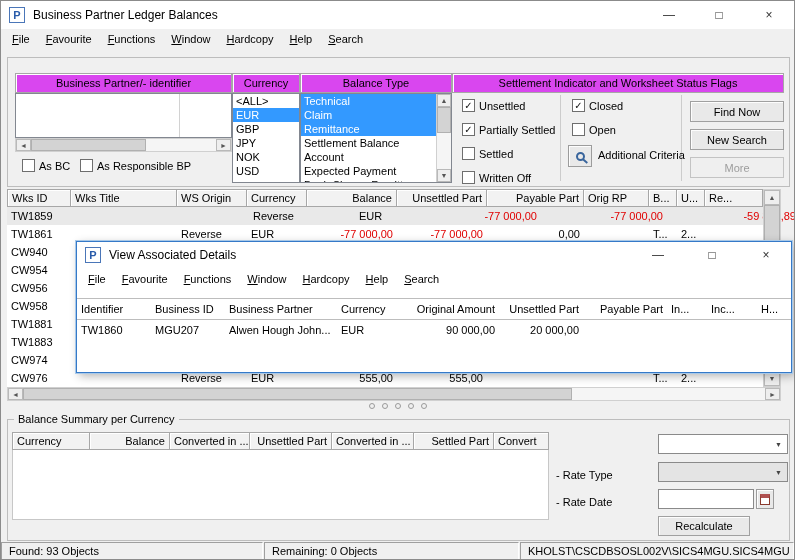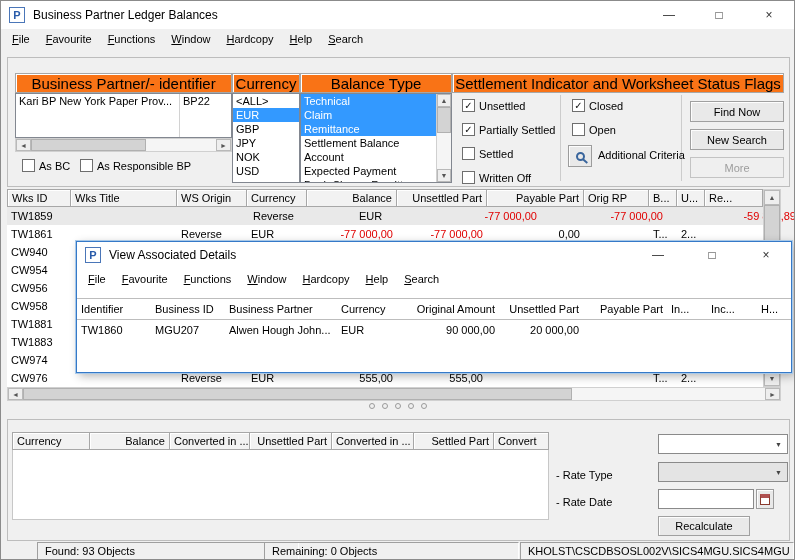--- a/index.html
+++ b/index.html
@@ -18,21 +18,21 @@
   #main-menubar { position:absolute; left:0; top:28px; right:0; height:20px; background:#f0f0f0; }
   .menu-item { display:inline-block; padding:2px 8px 3px; font-size:11px; }
   .menu-item::first-letter { text-decoration:underline; }
 
   
   .groupbox { position:absolute; border:1px solid #bdbdbd; }
   .legend { position:absolute; top:-7px; left:6px; background:#f0f0f0; padding:0 4px; font-size:11px; }
 
   #filters-group { left:6px; top:56px; width:783px; height:130px; }
 
-  .colhead { position:absolute; height:20px; background:#f97316; border:1px solid #a7a7a7; box-shadow:inset 1px 1px 0 #fff; display:flex; align-items:center; justify-content:center; overflow:hidden; white-space:nowrap; font-size:15px; }
+  .colhead { position:absolute; height:20px; background:#d946ef; border:1px solid #a7a7a7; box-shadow:inset 1px 1px 0 #fff; display:flex; align-items:center; justify-content:center; overflow:hidden; white-space:nowrap; font-size:11px; }
   #bp-header { left:7px; top:15px; width:217px; }
   #currency-header { left:224px; top:15px; width:68px; }
   #balance-type-header { left:292px; top:15px; width:152px; }
   #flags-header { left:444px; top:15px; width:332px; }
 
   #bp-list { position:absolute; left:7px; top:35px; width:217px; height:45px; background:#fff; border:1px solid #828790; }
   .bp-divider { position:absolute; left:163px; top:0; bottom:0; border-left:1px solid #d2d2d2; }
   .bp-row { display:flex; height:15px; line-height:15px; }
   .bp-name { width:163px; padding-left:3px; overflow:hidden; white-space:nowrap; }
   .bp-id { padding-left:4px; }
@@ -122,21 +122,21 @@
   #ex-combo { left:650px; top:14px; }
   #rt-combo { left:650px; top:42px; background:#e4e4e4; }
   .textbox { position:absolute; left:650px; top:69px; width:96px; height:20px; background:#fff; border:1px solid #8a8a8a; }
   #cal-btn { position:absolute; left:748px; top:69px; width:18px; height:20px; }
   .cal-icon { width:10px; height:11px; background:#fff; border:1px solid #8a3a2e; border-top:4px solid #b05050; }
   #recalculate { position:absolute; left:650px; top:96px; width:92px; height:20px; }
 
   
   #statusbar { position:absolute; left:0; right:0; top:541px; height:19px; background:#f0f0f0; }
   .status-sec { position:absolute; top:0; height:18px; line-height:16px; padding:0 7px; border:1px solid; border-color:#9f9f9f #fdfdfd #fdfdfd #9f9f9f; overflow:hidden; white-space:nowrap; }
-  #status-found { left:0; width:262px;margin-left:36px; }
+  #status-found { left:0; width:262px; }
   #status-remaining { left:263px; width:255px; }
   #status-conn { left:519px; right:0; text-align:right; }
 </style>
 </head>
 <body>
 
 <div id="app">
 
   <div id="titlebar">
     <div class="app-icon">P</div>
@@ -160,24 +160,20 @@
 
   <div id="filters-group" class="groupbox">
 
     <div id="bp-header" class="colhead">Business Partner/- identifier</div>
     <div id="currency-header" class="colhead">Currency</div>
     <div id="balance-type-header" class="colhead">Balance Type</div>
     <div id="flags-header" class="colhead">Settlement Indicator and Worksheet Status Flags</div>
 
     <div id="bp-list">
       <div class="bp-divider"></div>
-      <div class="bp-row">
-        <span class="bp-name">Kari BP New York Paper Prov...</span>
-        <span class="bp-id">BP22</span>
-      </div>
     </div>
 
     <div id="bp-hscroll" class="hscroll">
       <div class="sb-btn">◄</div>
       <div class="sb-track">
           <div class="sb-thumb"></div>
         </div>
       <div class="sb-btn">►</div>
     </div>
 
@@ -465,20 +461,21 @@
 
   <div id="dots">
     <span class="dot"></span>
     <span class="dot"></span>
     <span class="dot"></span>
     <span class="dot"></span>
     <span class="dot"></span>
   </div>
 
   <div id="summary-group" class="groupbox">
+    <span class="legend">Balance Summary per Currency</span>
     <div id="summary-header" class="thead">
         <div class="th" style="width: 78px;">Currency</div>
         <div class="th num" style="width: 80px;">Balance</div>
         <div class="th" style="width: 80px;">Converted in ...</div>
         <div class="th num" style="width: 82px;">Unsettled Part</div>
         <div class="th" style="width: 82px;">Converted in ...</div>
         <div class="th num" style="width: 80px;">Settled Part</div>
         <div class="th" style="width: 55px;">Convert</div>
       </div>
     <div class="sum-body"></div>

